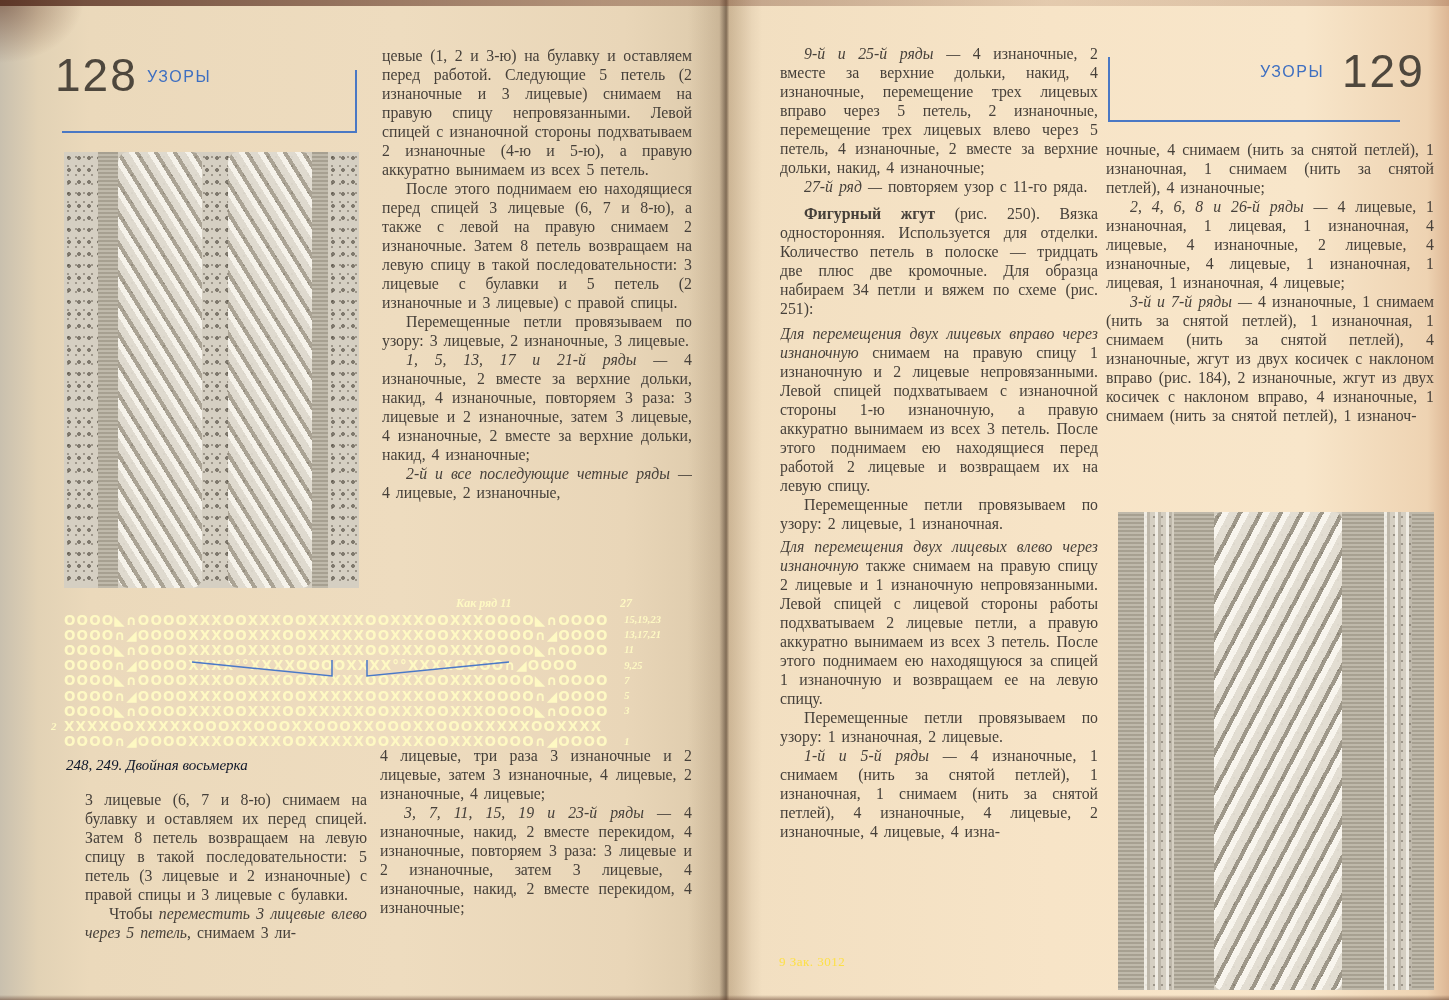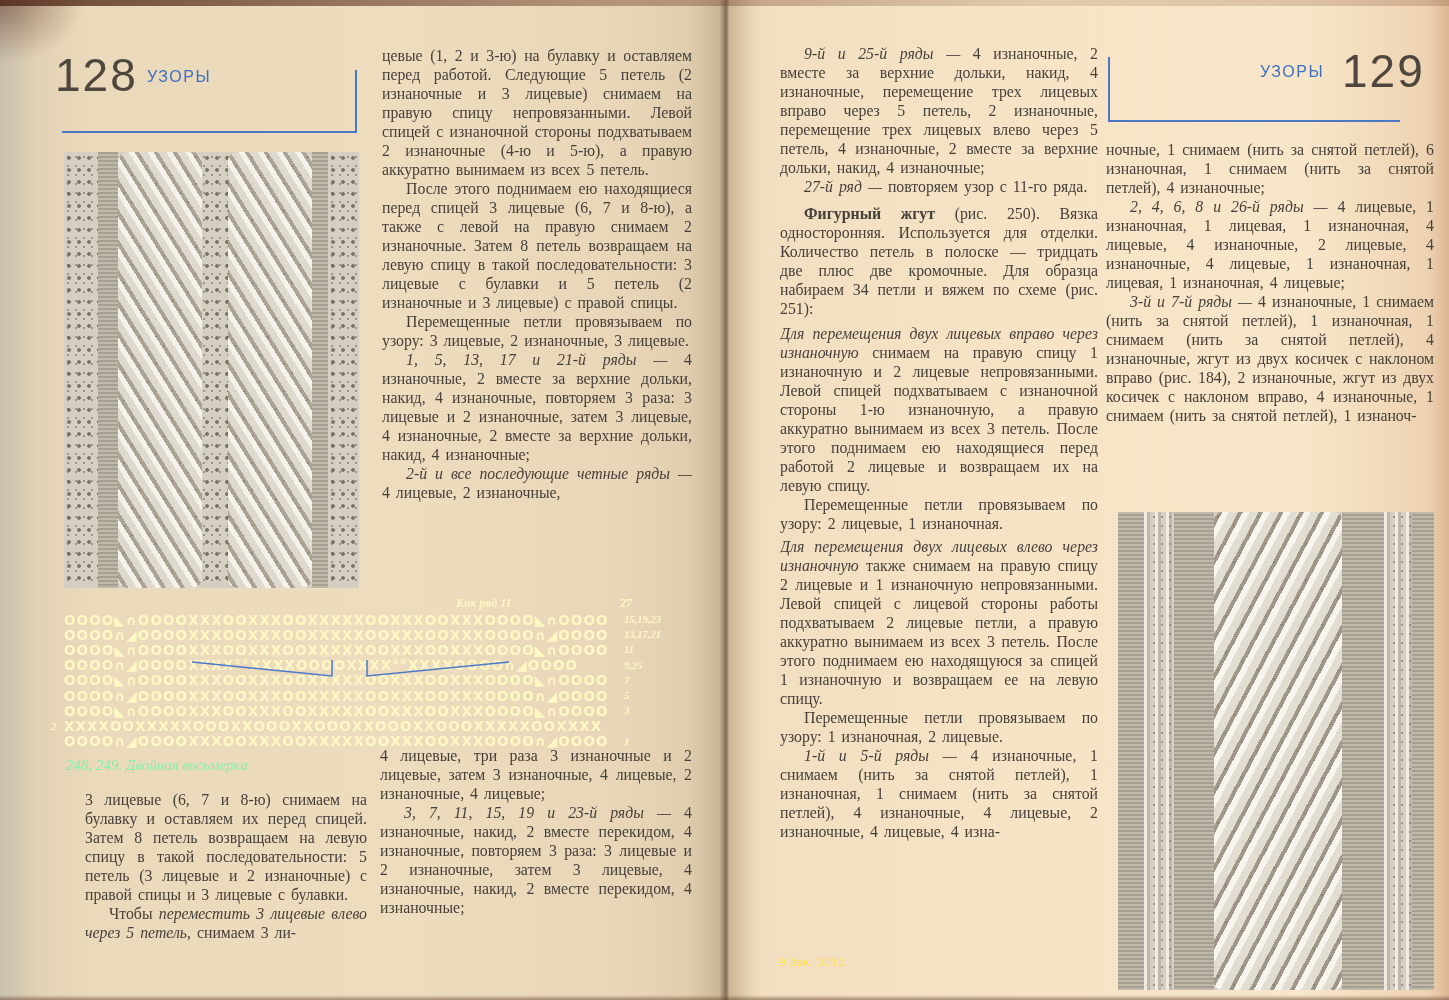--- a/index.html
+++ b/index.html
@@ -45,21 +45,21 @@
   .chart-toplabels{position:relative;height:16px;font-size:12px;font-style:italic;font-weight:700;}
   .ctl-ref{position:absolute;left:392px;top:0;}
   .ctl-27{position:absolute;left:556px;top:0;}
   .crow{display:flex;height:15.2px;align-items:center;}
   .csym{display:block;width:558px;font-family:"DejaVu Sans",sans-serif;font-size:13.5px;
     font-weight:600;letter-spacing:1.1px;white-space:nowrap;overflow:hidden;}
   .clabel{display:block;width:52px;font-size:10.5px;font-style:italic;font-weight:700;
     text-align:left;padding-left:4px;}
   .cleft{position:absolute;left:-13px;top:124px;font-size:11px;font-style:italic;font-weight:700;}
   .cswoosh{position:absolute;left:0;top:0;pointer-events:none;}
-  .caption{position:absolute;left:66px;top:757px;font-style:italic;font-size:15px;color:#86efac;}
+  .caption{position:absolute;left:66px;top:757px;font-style:italic;font-size:15px;color:#0f172a;}
 
   
   .photo{position:absolute;background-color:#d5cfc2;overflow:hidden;
     background-image:
       repeating-radial-gradient(circle at 4px 5px, rgba(73,66,55,.4) 0 1.4px, rgba(0,0,0,0) 1.4px 100%);
     background-size:8px 9px;}
   .photo .zone{position:absolute;top:0;height:100%;}
   .lace{background:radial-gradient(circle, rgba(58,52,42,.55) 1.6px, transparent 2.2px);
     background-size:10px 12px;}
   .stock{background:
@@ -176,21 +176,21 @@
     <p class="ind"><span></span><span class="em">27-й ряд — </span><span>повторяем узор с 11-го ряда.</span></p>
     <p class="ind" style="margin-top:8px;"><span></span><span class="bold">Фигурный жгут </span><span>(рис. 250). Вязка односторонняя. Используется для отделки. Количество петель в полоске — тридцать две плюс две кромочные. Для образца набираем 34 петли и вяжем по схеме (рис. 251):</span></p>
     <p class="bullet" style="margin-top:6px;"><span></span><span class="em">Для перемещения двух лицевых вправо через изнаночную </span><span>снимаем на правую спицу 1 изнаночную и 2 лицевые непровязанными. Левой спицей подхватываем с изнаночной стороны 1-ю изнаночную, а правую аккуратно вынимаем из всех 3 петель. После этого поднимаем ею находящиеся перед работой 2 лицевые и возвращаем их на левую спицу.</span></p>
     <p class="ind"><span></span><span class="em"></span><span>Перемещенные петли провязываем по узору: 2 лицевые, 1 изнаночная.</span></p>
     <p class="bullet" style="margin-top:4px;"><span></span><span class="em">Для перемещения двух лицевых влево через изнаночную </span><span>также снимаем на правую спицу 2 лицевые и 1 изнаночную непровязанными. Левой спицей с лицевой стороны работы подхватываем 2 лицевые петли, а правую аккуратно вынимаем из всех 3 петель. После этого поднимаем ею находящуюся за спицей 1 изнаночную и возвращаем ее на левую спицу.</span></p>
     <p class="ind"><span></span><span class="em"></span><span>Перемещенные петли провязываем по узору: 1 изнаночная, 2 лицевые.</span></p>
     <p class="ind"><span></span><span class="em">1-й и 5-й ряды — </span><span>4 изнаночные, 1 снимаем (нить за снятой петлей), 1 изнаночная, 1 снимаем (нить за снятой петлей), 4 изнаночные, 4 лицевые, 2 изнаночные, 4 лицевые, 4 изна-</span></p>
   </div>
 
   <div class="col" style="left:1106px;top:140px;width:328px;height:362px;">
-    <p><span></span><span class="em"></span><span>ночные, 1 снимаем (нить за снятой петлей), 6 изнаночная, 1 снимаем (нить за снятой петлей), 4 изнаночные;</span></p>
+    <p><span></span><span class="em"></span><span>ночные, 4 снимаем (нить за снятой петлей), 1 изнаночная, 1 снимаем (нить за снятой петлей), 4 изнаночные;</span></p>
     <p class="ind"><span></span><span class="em">2, 4, 6, 8 и 26-й ряды — </span><span>4 лицевые, 1 изнаночная, 1 лицевая, 1 изнаночная, 4 лицевые, 4 изнаночные, 2 лицевые, 4 изнаночные, 4 лицевые, 1 изнаночная, 1 лицевая, 1 изнаночная, 4 лицевые;</span></p>
     <p class="ind"><span></span><span class="em">3-й и 7-й ряды — </span><span>4 изнаночные, 1 снимаем (нить за снятой петлей), 1 изнаночная, 1 снимаем (нить за снятой петлей), 4 изнаночные, жгут из двух косичек с наклоном вправо (рис. 184), 2 изнаночные, жгут из двух косичек с наклоном вправо, 4 изнаночные, 1 снимаем (нить за снятой петлей), 1 изнаноч-</span></p>
   </div>
 
   <div class="photo" style="left:1118px;top:512px;width:316px;height:478px;">
     <div class="zone stock" style="left:0;width:26px;"></div>
     <div class="zone ribs" style="left:26px;width:30px;"></div>
     <div class="zone stock" style="left:56px;width:40px;"></div>
     <div class="zone braid2" style="left:96px;width:128px;"></div>
     <div class="zone stock" style="left:224px;width:42px;"></div>

